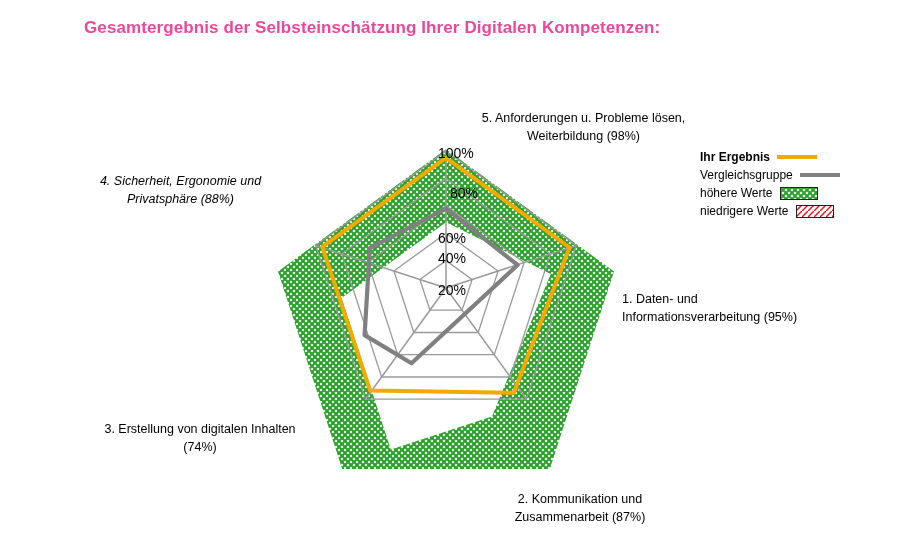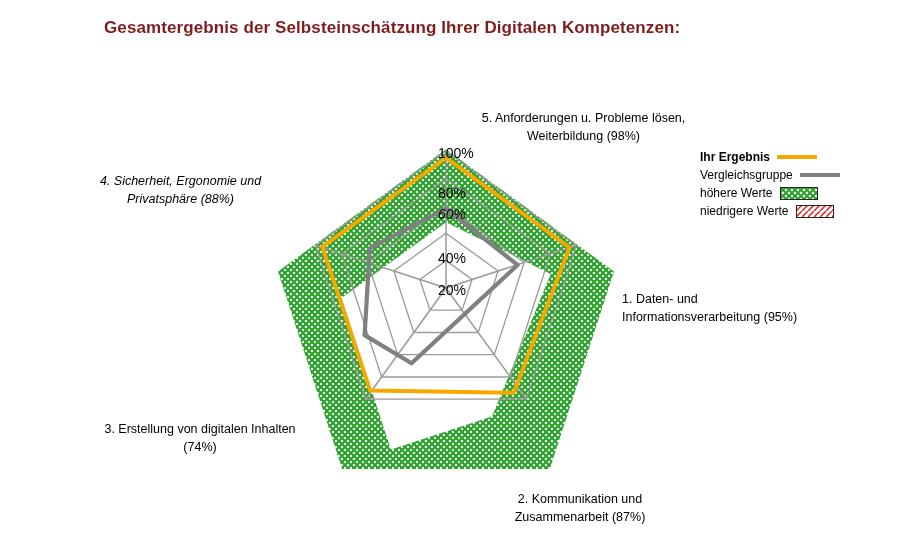--- a/index.html
+++ b/index.html
@@ -13,24 +13,23 @@
     font-family: "Liberation Sans", sans-serif;
     position: relative;
     overflow: hidden;
   }
   #page-title {
     position: absolute;
     left: 84px;
     top: 18px;
     font-size: 17px;
     font-weight: bold;
-    color: #7f1d1d;
+    color: #ec4899;
     letter-spacing: 0.1px;
     white-space: nowrap;
-    margin-left: 20px;
   }
   #chart-area {
     position: absolute;
     left: 0;
     top: 0;
     width: 915px;
     height: 554px;
   }
   .axis-label {
     position: absolute;
@@ -129,22 +128,22 @@
       <line x1="446.0" y1="288.0" x2="315.7" y2="245.5"></line>
     </g>
 
     <polygon points="446.0,208.5 517.6,265.0 411.5,363.3 364.6,335.1 369.8,248.1" fill="none" stroke="#808080" stroke-width="4.2" stroke-linejoin="round"></polygon>
 
     <polygon points="446.0,157.8 569.5,247.5 513.8,392.8 370.1,390.5 322.3,246.9" fill="none" stroke="#f5a800" stroke-width="4" stroke-linejoin="round"></polygon>
   </svg>
 
   <div class="tick-label" style="left:438px; top:282px;">20%</div>
   <div class="tick-label" style="left:438px; top:250px;">40%</div>
-  <div class="tick-label" style="left:438px; top:206px;font-style:italic;">60%</div>
-  <div class="tick-label" style="left:438px; top:185px;">80%</div>
+  <div class="tick-label" style="left:438px; top:230px;">60%</div>
+  <div class="tick-label" style="left:438px; top:185px;padding-left:12px;">80%</div>
   <div class="tick-label" style="left:438px; top:145px;">100%</div>
 
   <div class="axis-label" style="left:622px; top:290px; width:210px; text-align:left;">1. Daten- und Informationsverarbeitung (95%)</div>
 
   <div class="axis-label" style="left:470px; top:490px; width:220px; text-align:center;">2. Kommunikation und Zusammenarbeit (87%)</div>
 
   <div class="axis-label" style="left:100px; top:420px; width:200px; text-align:center;">3. Erstellung von digitalen Inhalten (74%)</div>
 
   <div class="axis-label" style="left:78px; top:172px; width:205px; text-align:center;font-style:italic;">4. Sicherheit, Ergonomie und Privatsphäre (88%)</div>
 

